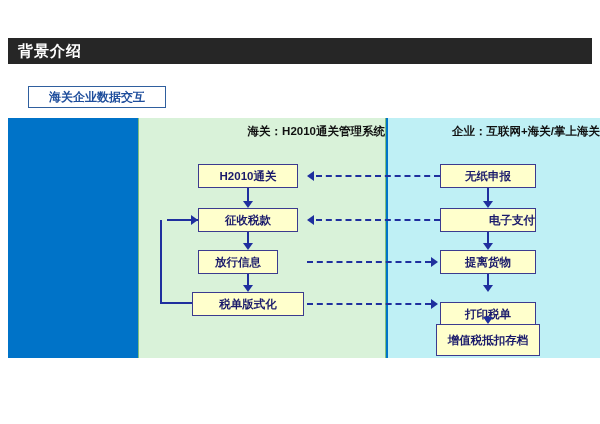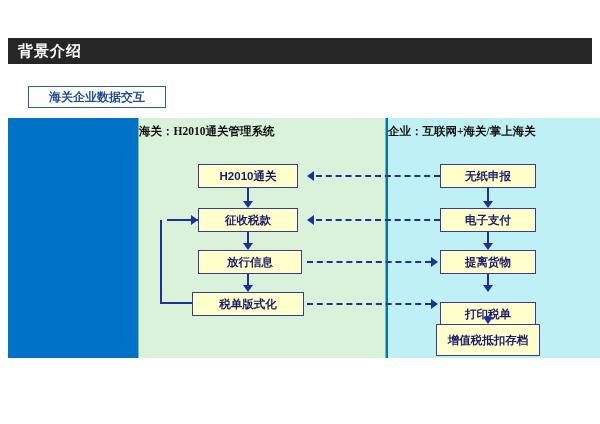--- a/index.html
+++ b/index.html
@@ -89,22 +89,21 @@
     background: #bff0f5;
   }
   .panel-head {
     position: absolute;
     top: 0;
     left: 0;
     right: 0;
     height: 26px;
     display: flex;
     align-items: center;
-    justify-content: flex-start;
-    font-family: Liberation Serif, serif;
+    justify-content: flex-end;
   }
   .panel-head-text {
     font-size: 11.5px;
     font-weight: bold;
     color: #101010;
     white-space: nowrap;
   }
 
   
   .node {
@@ -189,33 +188,33 @@
     </div>
 
     <div class="node" style="left:190px; top:46px; width:100px; height:24px;justify-content:center;">
       <span>H2010通关</span>
     </div>
 
     <div class="node" style="left:190px; top:90px; width:100px; height:24px;">
       <span>征收税款</span>
     </div>
 
-    <div class="node" style="left:190px; top:132px; width:104px; height:24px;">
+    <div class="node" style="left:190px; top:132px; width:80px; height:24px;">
       <span>放行信息</span>
     </div>
 
     <div class="node" style="left:184px; top:174px; width:112px; height:24px;">
       <span>税单版式化</span>
     </div>
 
     <div class="node" style="left:432px; top:46px; width:96px; height:24px;">
       <span>无纸申报</span>
     </div>
 
-    <div class="node" style="left:432px; top:90px; width:96px; height:24px;">
+    <div class="node" style="left:432px; top:90px; width:96px; height:24px;justify-content:flex-end;">
       <span>电子支付</span>
     </div>
 
     <div class="node" style="left:432px; top:132px; width:96px; height:24px;">
       <span>提离货物</span>
     </div>
 
     <div class="node" style="left:432px; top:184px; width:96px; height:24px;">
       <span>打印税单</span>
     </div>

